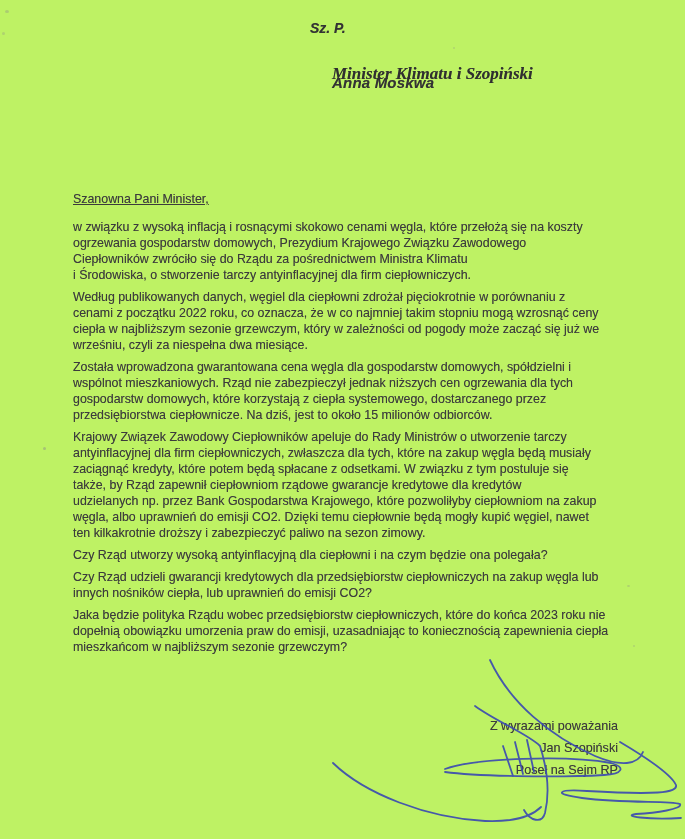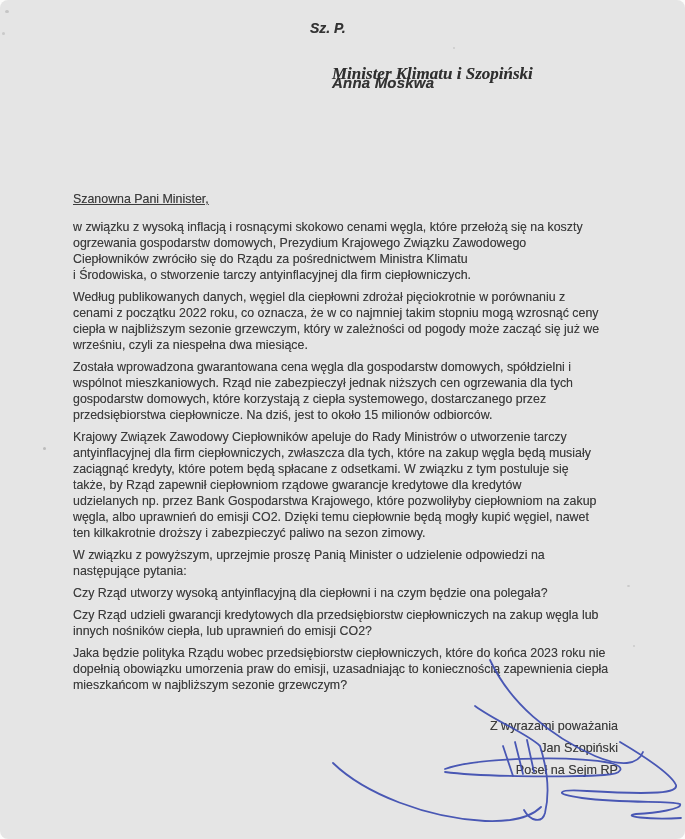--- a/index.html
+++ b/index.html
@@ -4,21 +4,21 @@
 <style>
   html,body{margin:0;padding:0;}
   body{
     width:685px;height:839px;
     background:#fcfcfb;
     position:relative;
     font-family:"Liberation Sans", sans-serif;
     color:#3b3b3b;
     overflow:hidden;
   }
-  .page{position:absolute;inset:0;background:#e5e5e5;border-radius:8px;}
+  .page{position:absolute;inset:0;background:#bef264;}
   
   .scan-text{text-shadow:0 0 .5px rgba(70,70,70,.55);}
 
   
   .recipient-prefix{
     position:absolute;left:310px;top:20px;
     font-size:14px;font-weight:bold;font-style:italic;
     color:#333;
   }
   .recipient-name{
@@ -92,22 +92,20 @@
 wspólnot mieszkaniowych. Rząd nie zabezpieczył jednak niższych cen ogrzewania dla tych
 gospodarstw domowych, które korzystają z ciepła systemowego, dostarczanego przez
 przedsiębiorstwa ciepłownicze. Na dziś, jest to około 15 milionów odbiorców.</p>
     <p class="scan-text">Krajowy Związek Zawodowy Ciepłowników apeluje do Rady Ministrów o utworzenie tarczy
 antyinflacyjnej dla firm ciepłowniczych, zwłaszcza dla tych, które na zakup węgla będą musiały
 zaciągnąć kredyty, które potem będą spłacane z odsetkami. W związku z tym postuluje się
 także, by Rząd zapewnił ciepłowniom rządowe gwarancje kredytowe dla kredytów
 udzielanych np. przez Bank Gospodarstwa Krajowego, które pozwoliłyby ciepłowniom na zakup
 węgla, albo uprawnień do emisji CO2. Dzięki temu ciepłownie będą mogły kupić węgiel, nawet
 ten kilkakrotnie droższy i zabezpieczyć paliwo na sezon zimowy.</p>
-    <p class="scan-text">W związku z powyższym, uprzejmie proszę Panią Minister o udzielenie odpowiedzi na
-następujące pytania:</p>
     <p class="scan-text">Czy Rząd utworzy wysoką antyinflacyjną dla ciepłowni i na czym będzie ona polegała?</p>
     <p class="scan-text">Czy Rząd udzieli gwarancji kredytowych dla przedsiębiorstw ciepłowniczych na zakup węgla lub
 innych nośników ciepła, lub uprawnień do emisji CO2?</p>
     <p class="scan-text">Jaka będzie polityka Rządu wobec przedsiębiorstw ciepłowniczych, które do końca 2023 roku nie
 dopełnią obowiązku umorzenia praw do emisji, uzasadniając to koniecznością zapewnienia ciepła
 mieszkańcom w najbliższym sezonie grzewczym?</p>
   </div>
 
   <div class="signoff">
     <div class="scan-text">Z wyrazami poważania</div>

